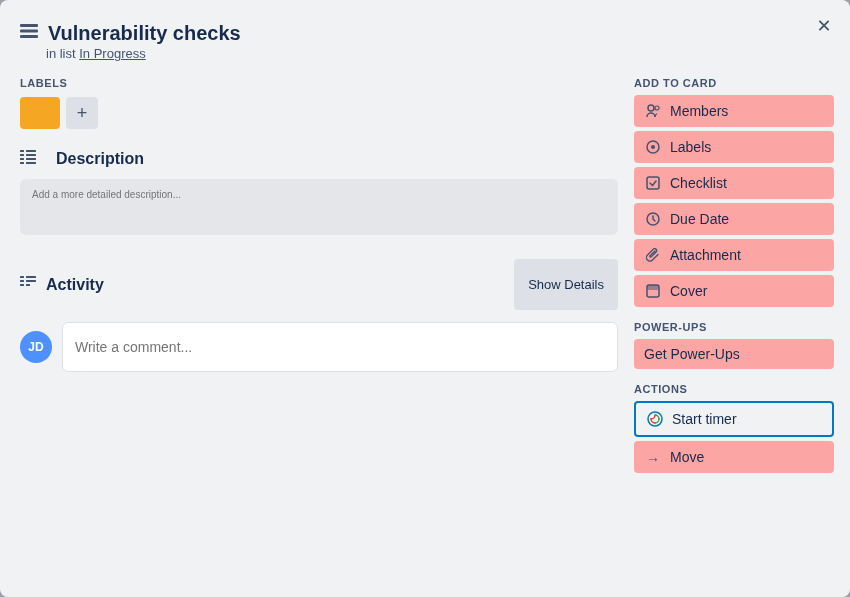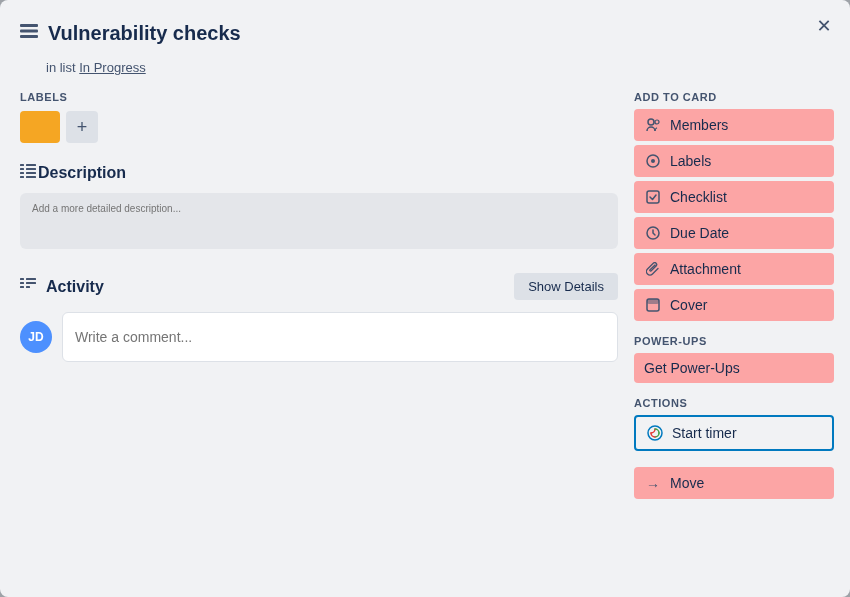--- a/index.html
+++ b/index.html
@@ -56,21 +56,21 @@
     }
     .sidebar {
       width: 200px;
       flex-shrink: 0;
     }
     
     .card-header {
       display: flex;
       align-items: flex-start;
       gap: 10px;
-      margin-bottom: 14px;
+      margin-bottom: 0;
     }
     .card-header-icon {
       margin-top: 4px;
       color: #44546f;
       font-size: 16px;
     }
     .card-title {
       font-size: 20px;
       font-weight: 600;
       color: #172b4d;
@@ -119,21 +119,21 @@
       display: flex;
       align-items: center;
       justify-content: center;
       color: #44546f;
       font-size: 18px;
     }
     
     .section-header {
       display: flex;
       align-items: center;
-      gap: 2px;
+      gap: 20px;
       margin-bottom: 10px;
     }
     .section-header-icon {
       color: #44546f;
       font-size: 16px;
     }
     .section-title {
       font-size: 16px;
       font-weight: 600;
       color: #172b4d;
@@ -161,21 +161,21 @@
     }
     .activity-header-left {
       display: flex;
       align-items: center;
       gap: 10px;
     }
     .show-details-btn {
       background: #dde1e7;
       border: none;
       border-radius: 4px;
-      padding: 6px 14px;
+      padding: 18px 14px;
       font-size: 13px;
       color: #172b4d;
       cursor: pointer;
       font-family: inherit;
     }
     .comment-row {
       display: flex;
       align-items: center;
       gap: 10px;
     }
@@ -247,21 +247,21 @@
       gap: 8px;
       width: 100%;
       padding: 7px 10px;
       background: #f1f2f4;
       border: 2px solid #0079bf;
       border-radius: 4px;
       font-size: 14px;
       color: #172b4d;
       cursor: pointer;
       font-family: inherit;
-      margin-bottom: 16px;
+      margin-bottom: 4px;
       text-align: right;
     }
     .timer-icon {
       width: 18px;
       height: 18px;
       flex-shrink: 0;
     }
   </style>
 </head>
 <body>

